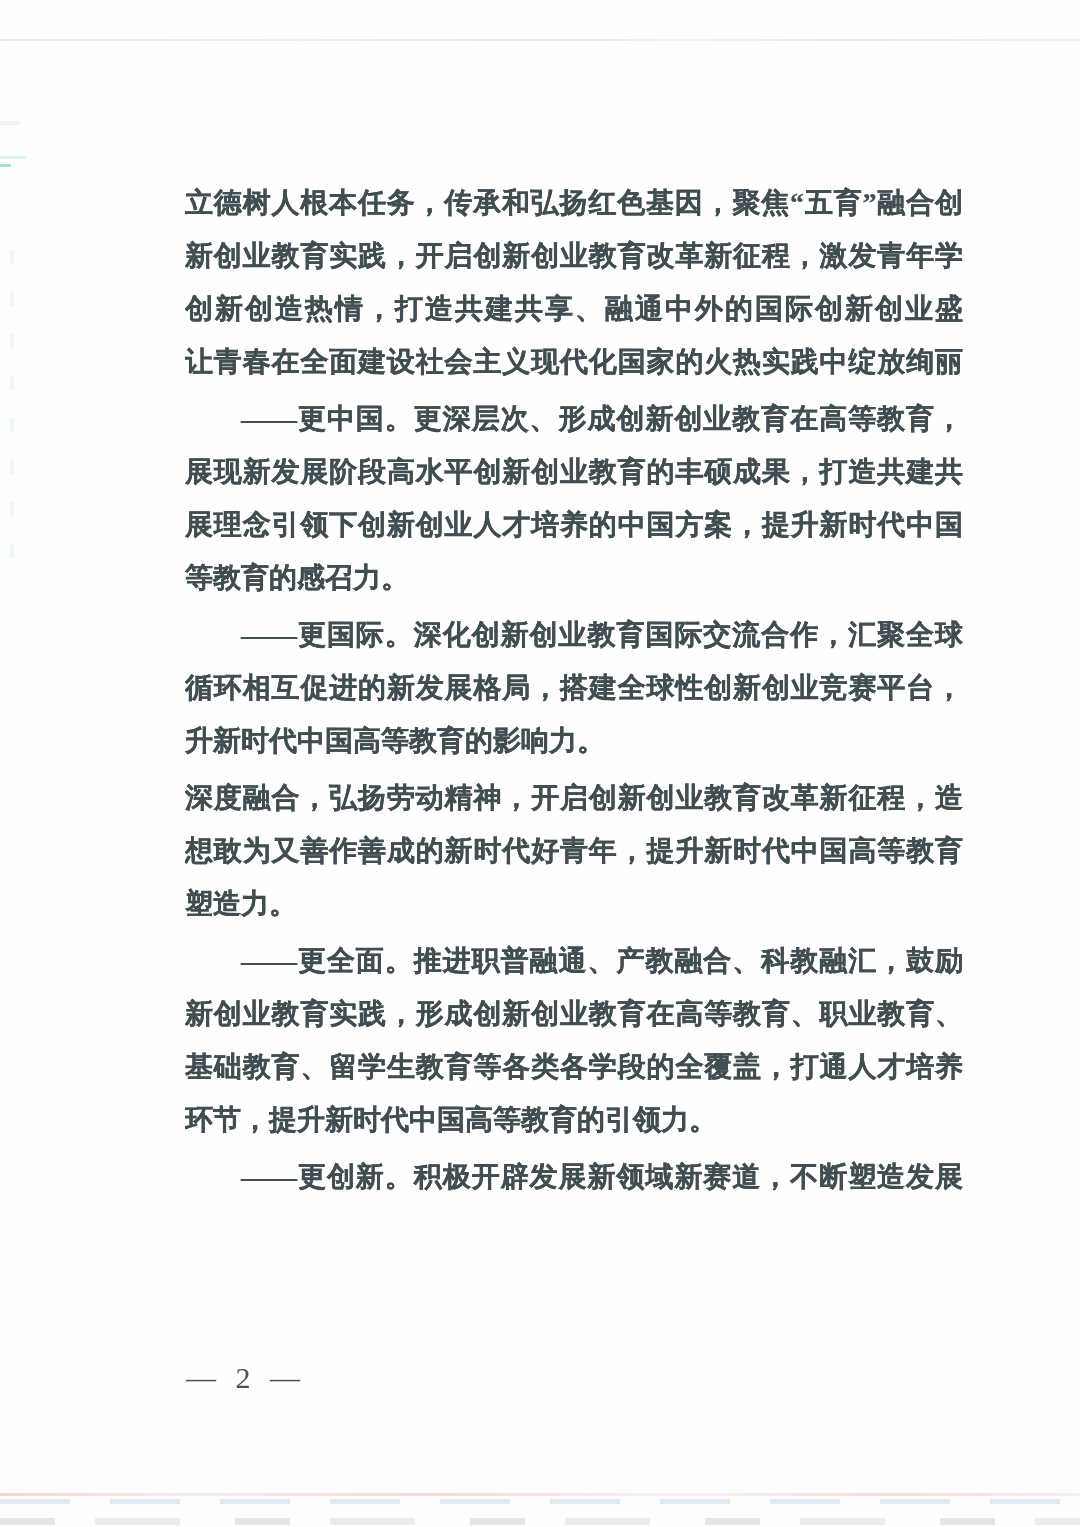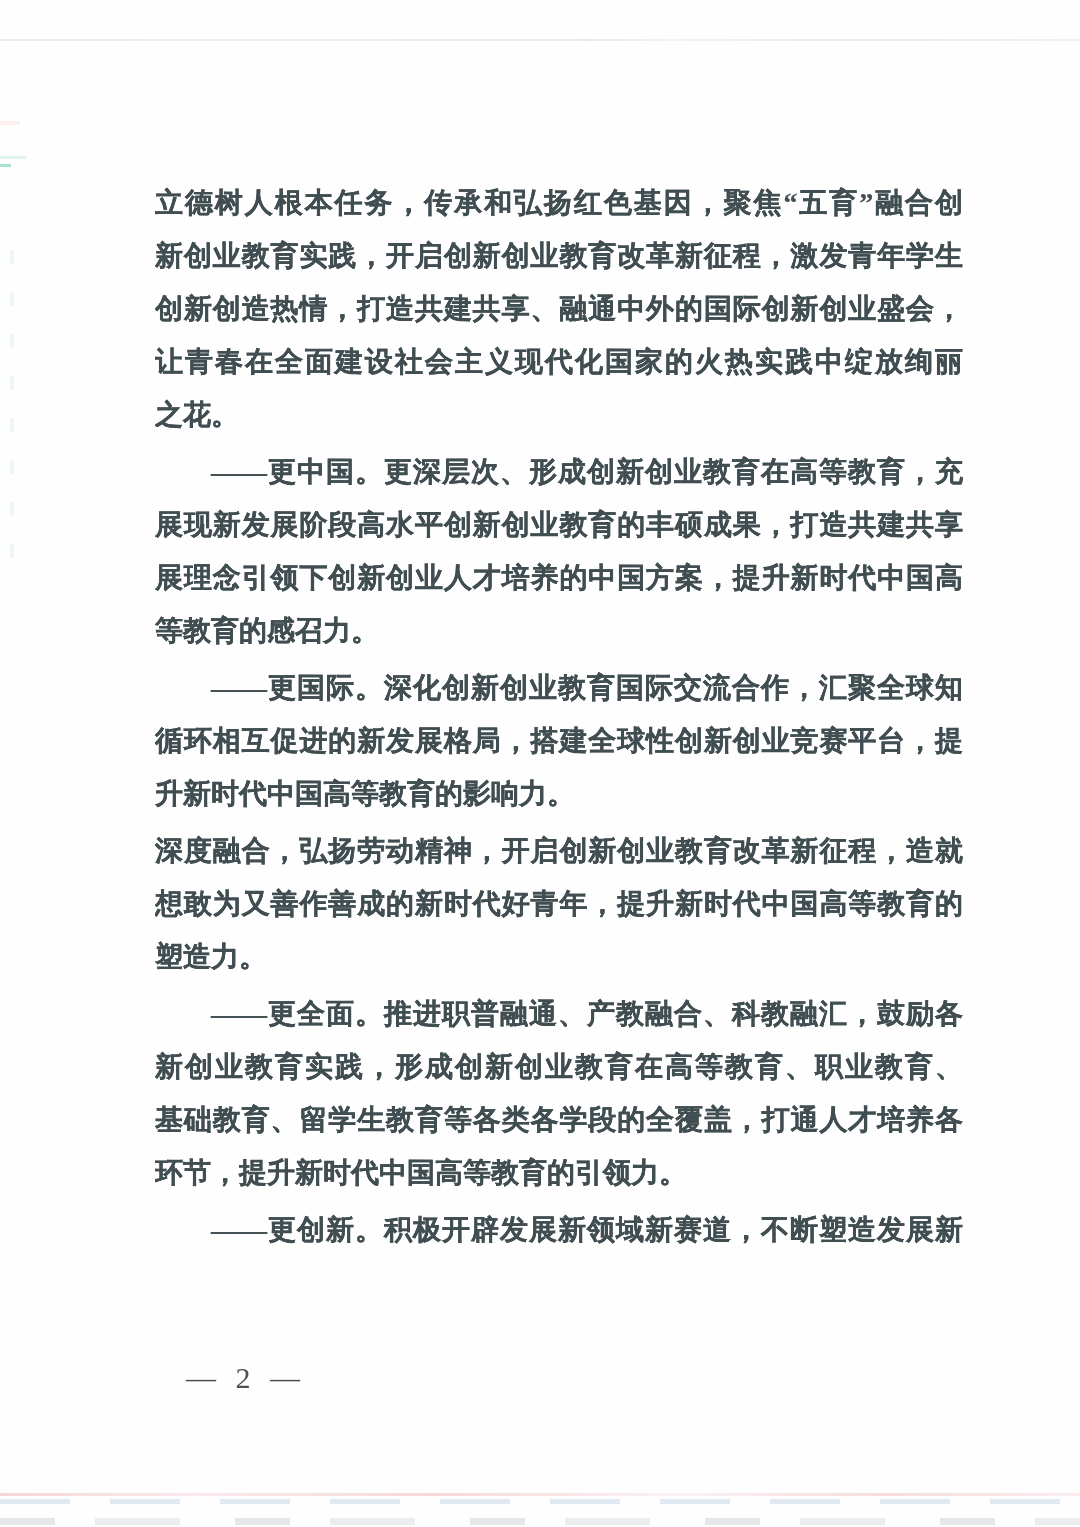--- a/index.html
+++ b/index.html
@@ -29,20 +29,21 @@
     font-size: 28px;
     line-height: 53px;
     height: 53px;
     color: var(--ink, #414e52);
     text-align: justify;
     text-align-last: justify;
     text-justify: inter-character;
     font-weight: 600;
     -webkit-text-stroke: 0.2px var(--ink, #414e52);
     overflow: hidden;
+    margin-left: 30px;
   }
   .line.indent { text-indent: 56px; }
   .line.short { text-align-last: left; }
 
   
   .page-number {
     position: absolute;
     left: 186px;
     top: 1356px;
     font-size: 30px;
@@ -97,21 +98,20 @@
   <div class="artifact teal-mark-1"></div>
   <div class="artifact teal-mark-2"></div>
   <div class="artifact left-smudge"></div>
 
   <main class="doc-body">
       <div class="para">
         <div class="line">立德树人根本任务，传承和弘扬红色基因，聚焦“五育”融合创</div>
         <div class="line">新创业教育实践，开启创新创业教育改革新征程，激发青年学生</div>
         <div class="line">创新创造热情，打造共建共享、融通中外的国际创新创业盛会，</div>
         <div class="line">让青春在全面建设社会主义现代化国家的火热实践中绽放绚丽</div>
-        <div class="line short">之花。</div>
       </div>
       <div class="para">
         <div class="line indent">——更中国。更深层次、形成创新创业教育在高等教育，充分</div>
         <div class="line">展现新发展阶段高水平创新创业教育的丰硕成果，打造共建共享</div>
         <div class="line">展理念引领下创新创业人才培养的中国方案，提升新时代中国高</div>
         <div class="line short">等教育的感召力。</div>
       </div>
       <div class="para">
         <div class="line indent">——更国际。深化创新创业教育国际交流合作，汇聚全球知</div>
         <div class="line">循环相互促进的新发展格局，搭建全球性创新创业竞赛平台，提</div>

